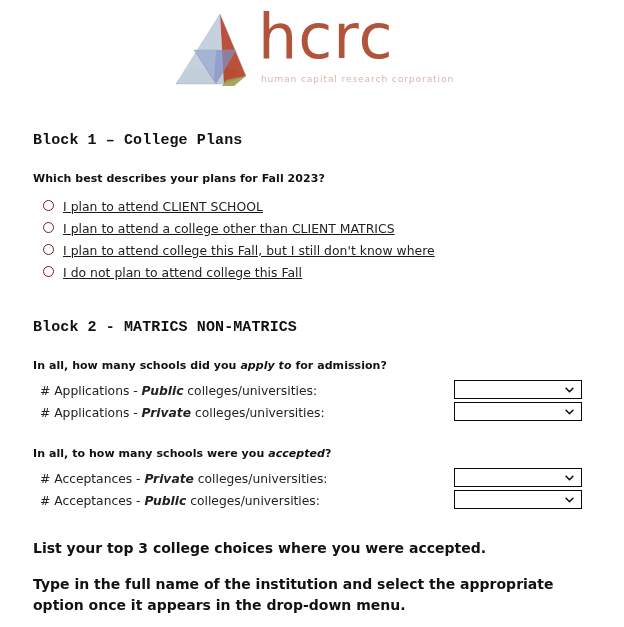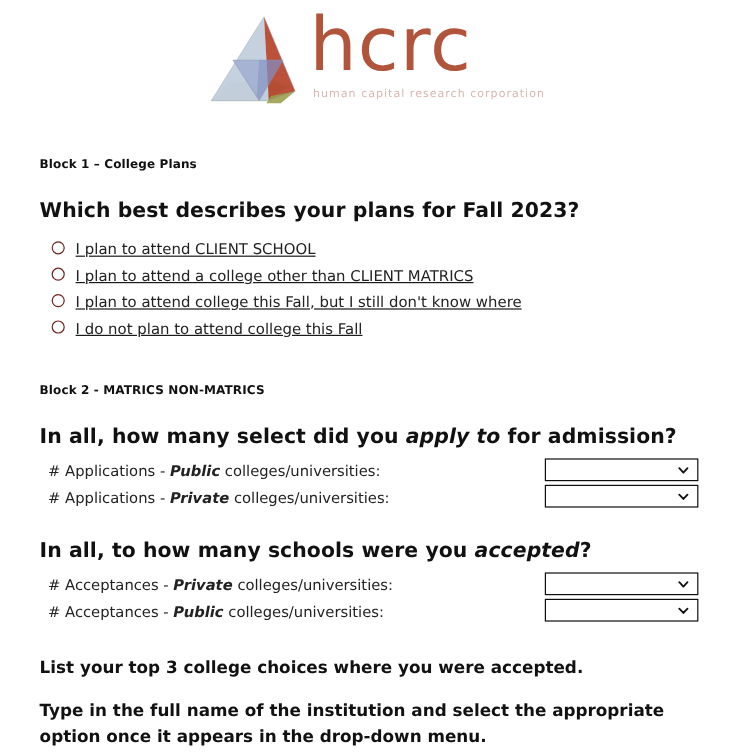--- a/index.html
+++ b/index.html
@@ -65,30 +65,31 @@
 
   
   .content {
     position: absolute;
     left: 33px;
     top: 132px;
     width: 580px;
   }
 
   .block-title {
-    font-size: 10px;
+    font-size: 15px;
     font-weight: bold;
     color: #111;
     margin: 0;
     padding: 0;
     letter-spacing: 0.1px;
+    font-family: Liberation Mono, monospace;
   }
 
   .question {
-    font-size: 17px;
+    font-size: 11px;
     font-weight: bold;
     color: #111;
     margin: 0;
     letter-spacing: 0.05px;
   }
   .question em {
     font-style: italic;
     font-weight: bold;
   }
 
@@ -242,21 +243,21 @@
       <span class="radio-label">I do not plan to attend college this Fall</span>
     </li>
   </ul>
 
   <div style="height:36px"></div>
 
   <div class="block-title">Block 2 - MATRICS NON-MATRICS</div>
 
   <div class="spacer-lg"></div>
 
-  <div class="question"><span>In all, how many select did you </span><em>apply to</em><span> for admission?</span></div>
+  <div class="question"><span>In all, how many schools did you </span><em>apply to</em><span> for admission?</span></div>
 
   <div class="matrix">
     <div class="matrix-row">
       <span class="matrix-label"><span># Applications - </span><b>Public</b><span> colleges/universities:</span></span>
     </div>
     <div class="matrix-row">
       <span class="matrix-label"><span># Applications - </span><b>Private</b><span> colleges/universities:</span></span>
     </div>
 
     <div class="select-col">

